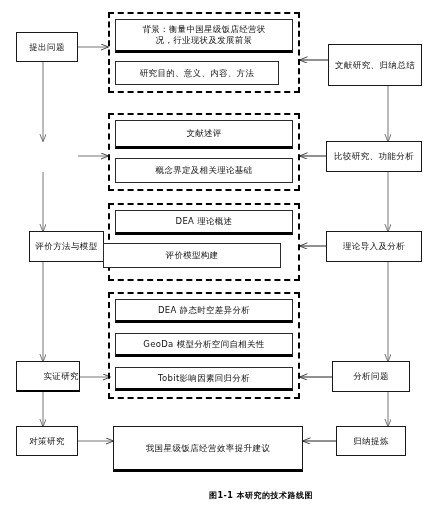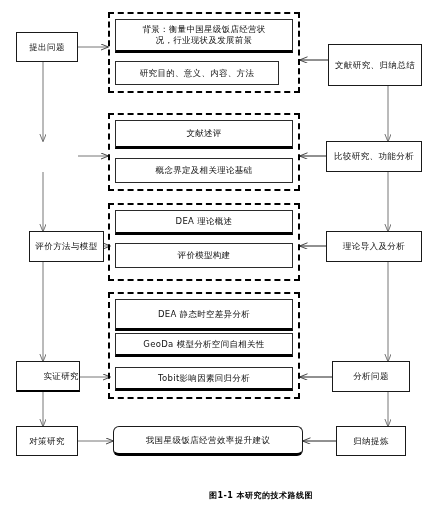--- a/index.html
+++ b/index.html
@@ -194,37 +194,37 @@
   <div class="node inner-node" style="left:115px; top:158px; width:178px; height:25px;">
     <span>概念界定及相关理论基础</span>
   </div>
 
   <div class="dashed-group" style="left:108px; top:203px; width:192px; height:78px;"></div>
 
   <div class="node inner-node thick" style="left:115px; top:210px; width:178px; height:25px;">
     <span>DEA 理论概述</span>
   </div>
 
-  <div class="node inner-node" style="left:115px; top:243px; width:178px; height:25px;">
+  <div class="node inner-node" style="left:103px; top:243px; width:178px; height:25px;">
     <span>评价模型构建</span>
   </div>
 
   <div class="dashed-group" style="left:108px; top:292px; width:192px; height:107px;"></div>
 
-  <div class="node inner-node thick" style="left:115px; top:299px; width:178px; height:32px;">
+  <div class="node inner-node thick" style="left:115px; top:299px; width:178px; height:24px;">
     <span>DEA 静态时空差异分析</span>
   </div>
 
   <div class="node inner-node thick" style="left:115px; top:333px; width:178px; height:24px;">
     <span>GeoDa 模型分析空间自相关性</span>
   </div>
 
   <div class="node inner-node thick" style="left:115px; top:367px; width:178px; height:24px;">
     <span>Tobit影响因素回归分析</span>
   </div>
 
-  <div class="node big-bottom-node" style="left:113px; top:426px; width:190px; height:30px;border-radius:6px;">
+  <div class="node big-bottom-node" style="left:113px; top:426px; width:190px; height:46px;">
     <span>我国星级饭店经营效率提升建议</span>
   </div>
 
   <div class="caption" style="top:490px;margin-left:46px;">图1-1 本研究的技术路线图</div>
 
 </div>
 
 </body></html>

